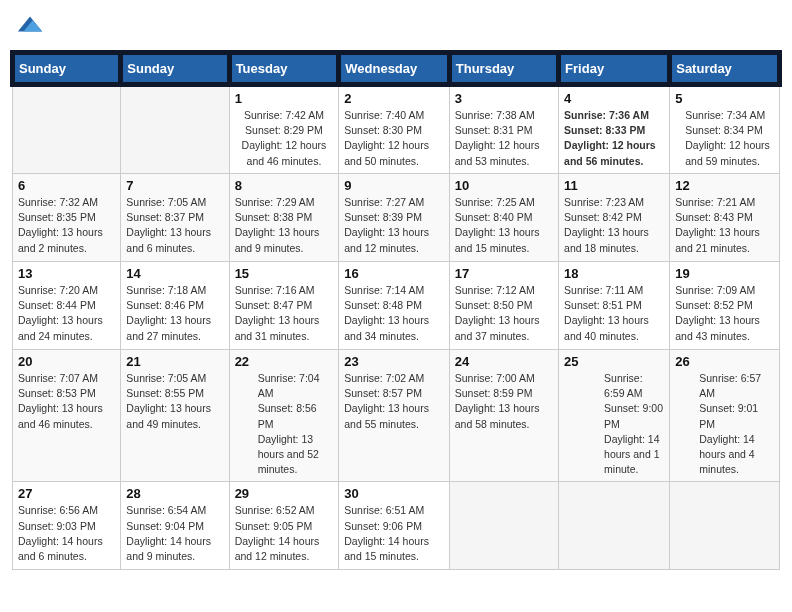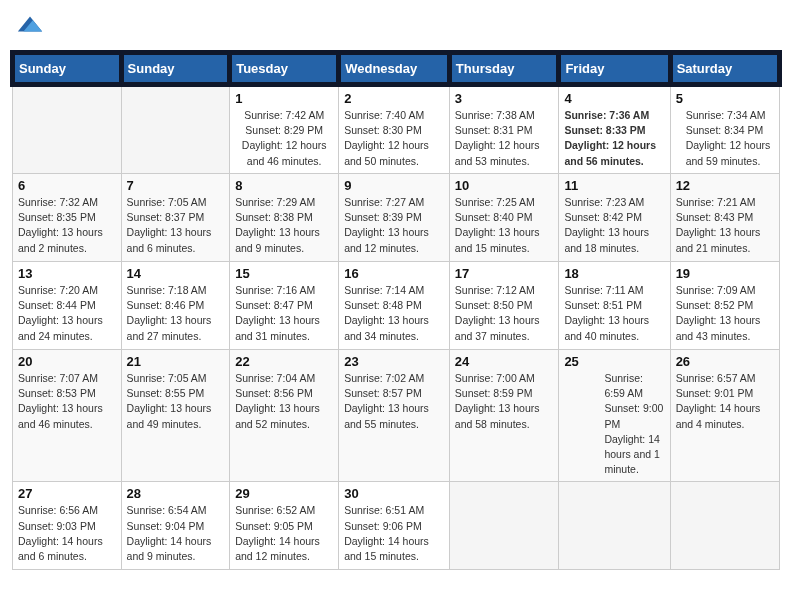--- a/index.html
+++ b/index.html
@@ -249,21 +249,21 @@
 Daylight: 13 hours and 46 minutes.</div>
         </td>
         <td>
           <div class="day-num">21</div>
           <div class="day-info" style="white-space: pre-line;">Sunrise: 7:05 AM
 Sunset: 8:55 PM
 Daylight: 13 hours and 49 minutes.</div>
         </td>
         <td>
           <div class="day-num">22</div>
-          <div class="day-info" style="white-space: pre-line;">Sunrise: 7:04 AM
+          <div class="day-info" style="white-space: pre-line; margin-left: 23px;">Sunrise: 7:04 AM
 Sunset: 8:56 PM
 Daylight: 13 hours and 52 minutes.</div>
         </td>
         <td>
           <div class="day-num">23</div>
           <div class="day-info" style="white-space: pre-line;">Sunrise: 7:02 AM
 Sunset: 8:57 PM
 Daylight: 13 hours and 55 minutes.</div>
         </td>
         <td>
@@ -273,21 +273,21 @@
 Daylight: 13 hours and 58 minutes.</div>
         </td>
         <td>
           <div class="day-num">25</div>
           <div class="day-info" style="white-space: pre-line; margin-left: 40px;">Sunrise: 6:59 AM
 Sunset: 9:00 PM
 Daylight: 14 hours and 1 minute.</div>
         </td>
         <td>
           <div class="day-num">26</div>
-          <div class="day-info" style="white-space: pre-line;">Sunrise: 6:57 AM
+          <div class="day-info" style="white-space: pre-line; margin-left: 24px;">Sunrise: 6:57 AM
 Sunset: 9:01 PM
 Daylight: 14 hours and 4 minutes.</div>
         </td>
       </tr>
       <tr>
         <td>
           <div class="day-num">27</div>
           <div class="day-info" style="white-space: pre-line;">Sunrise: 6:56 AM
 Sunset: 9:03 PM
 Daylight: 14 hours and 6 minutes.</div>

